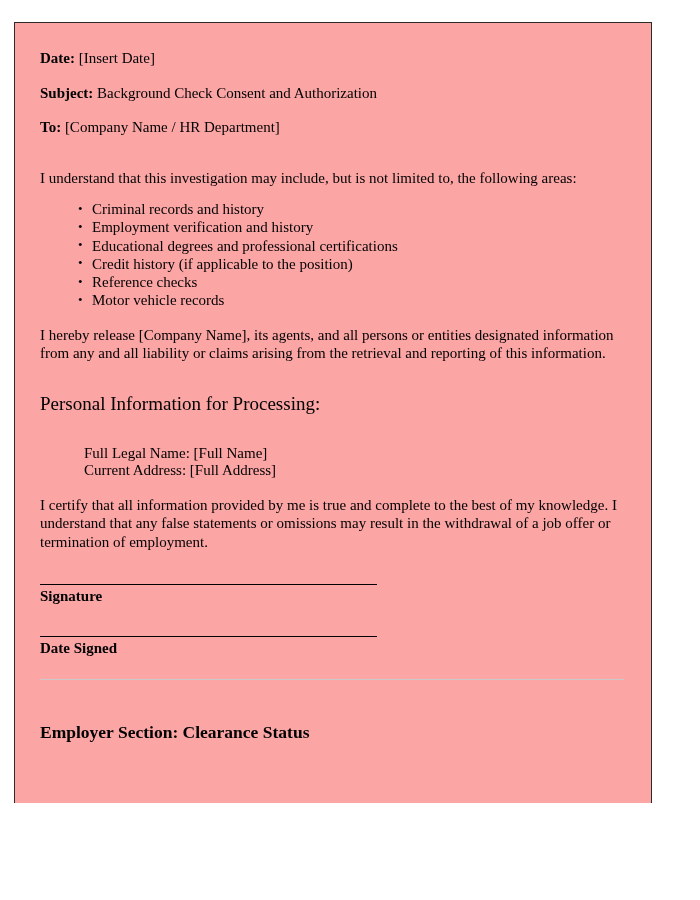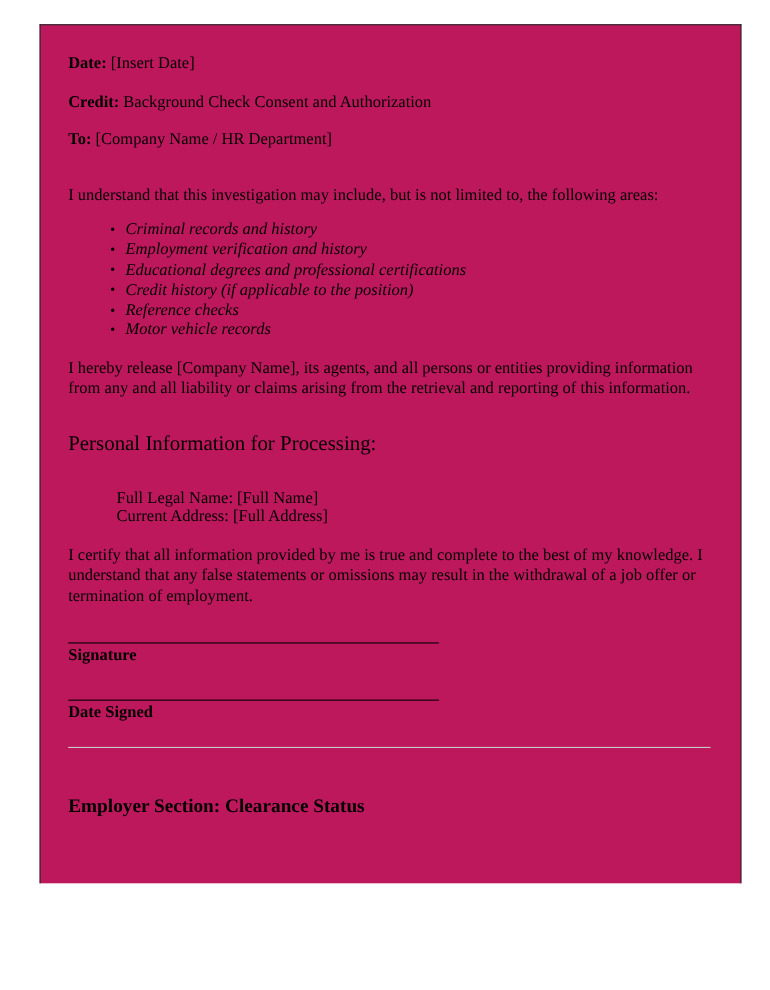--- a/index.html
+++ b/index.html
@@ -12,28 +12,28 @@
     width: 700px;
     height: 900px;
     overflow: hidden;
     font-family: "Liberation Serif", "DejaVu Serif", serif;
     color: #000000;
   }
 
   
   #page-sheet {
     position: absolute;
-    left: 36px;
+    left: 14px;
     top: 22px;
     width: 638px;
     height: 781px;
     box-sizing: border-box;
     border: 1px solid #2b2b2b;
     border-bottom: none;
-    background: #be185d;
+    background: #fca5a5;
     overflow: hidden;
   }
 
   #doc-body {
     padding: 0 27px 0 25px;
     box-sizing: border-box;
   }
 
   
   .para {
@@ -59,21 +59,20 @@
   ul.areas {
     margin: 0;
     padding: 0 0 0 38px;
     list-style: none;
   }
   ul.areas li {
     font-size: 15px;
     line-height: 18.3px;
     position: relative;
     padding-left: 14px;
-    font-style: italic;
   }
   ul.areas li::before {
     content: "\2022";
     position: absolute;
     left: 0;
     top: -0.5px;
     font-size: 13px;
   }
 
   
@@ -123,21 +122,21 @@
 
 <div id="page-sheet">
   <div id="doc-body">
 
     <div class="top-gap"></div>
 
     <p class="para meta-line"><span class="lbl">Date:</span> <span>[Insert Date]</span></p>
 
     <div class="block-gap"></div>
 
-    <p class="para meta-line"><span class="lbl">Credit:</span> <span>Background Check Consent and Authorization</span></p>
+    <p class="para meta-line"><span class="lbl">Subject:</span> <span>Background Check Consent and Authorization</span></p>
 
     <div class="block-gap"></div>
 
     <p class="para meta-line"><span class="lbl">To:</span> <span>[Company Name / HR Department]</span></p>
 
     <div class="block-gap"></div>
 
 
     <div class="block-gap"></div>
 
@@ -149,21 +148,21 @@
       <li>Criminal records and history</li>
       <li>Employment verification and history</li>
       <li>Educational degrees and professional certifications</li>
       <li>Credit history (if applicable to the position)</li>
       <li>Reference checks</li>
       <li>Motor vehicle records</li>
     </ul>
 
     <div class="block-gap"></div>
 
-    <p class="para">I hereby release [Company Name], its agents, and all persons or entities providing information from any and all liability or claims arising from the retrieval and reporting of this information.</p>
+    <p class="para">I hereby release [Company Name], its agents, and all persons or entities designated information from any and all liability or claims arising from the retrieval and reporting of this information.</p>
 
     <div class="block-gap-s"></div>
 
     <p class="section-head">Personal Information for Processing:</p>
 
     <div class="block-gap-s"></div>
 
     <div class="info-lines">
       <div>Full Legal Name: [Full Name]</div>
       <div>Current Address: [Full Address]</div>

